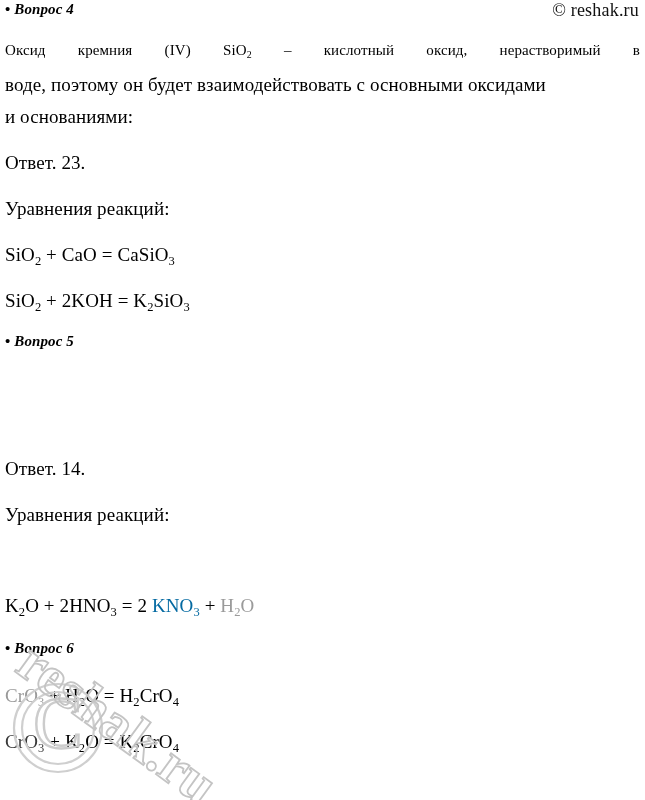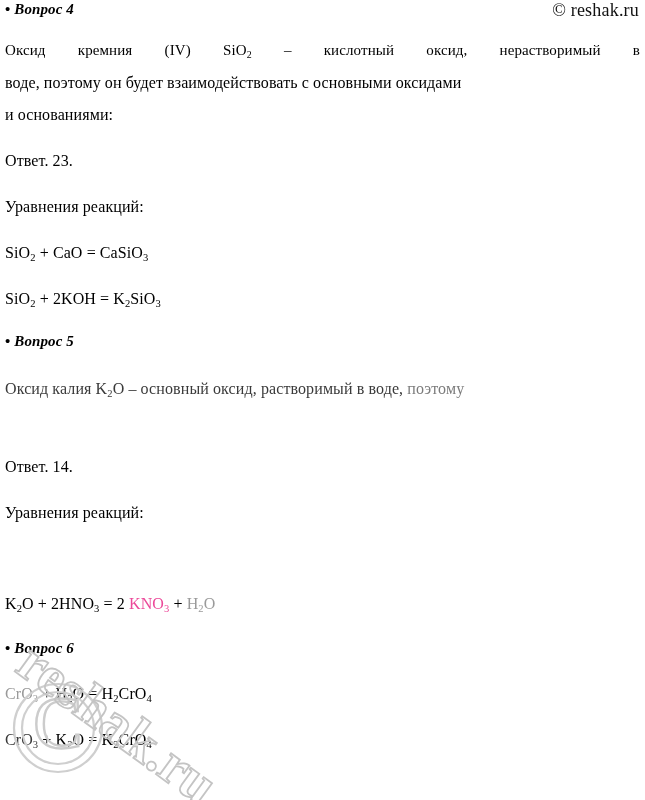--- a/index.html
+++ b/index.html
@@ -58,21 +58,21 @@
   }
   .q-head .bullet {
     font-style: normal;
     font-weight: bold;
     margin-right: 4px;
   }
 
   .line {
     position: absolute;
     left: 5px;
-    font-size: 16px;
+    font-size: 19px;
     line-height: 1;
     white-space: nowrap;
     letter-spacing: 0.1px;
     text-align: right;
   }
 
   
   .jline {
     position: absolute;
     left: 5px;
@@ -86,21 +86,21 @@
   }
 
   sub {
     font-size: 0.66em;
     vertical-align: baseline;
     position: relative;
     top: 0.28em;
   }
   .g2 { color: #7b7b7b; }
   .g3 { color: #9a9a9a; }
-  .g4 { color: #ec4899; }
+  .g4 { color: #0369a1; }
   .g5 { color: #3a3a3a; }
 
   .eq { white-space: nowrap; }
   .sp { display: inline-block; width: 0.34em; }
 </style>
 </head>
 <body>
 
 <div class="page">
 
@@ -135,23 +135,20 @@
   </div>
 
   <div class="line" style="top:291px;">
     <span>SiO</span><sub>2</sub><span> + 2KOH = K</span><sub>2</sub><span>SiO</span><sub>3</sub>
   </div>
 
   <div class="q-head" style="top:334px;">
     <span class="bullet">•</span><span>Вопрос 5</span>
   </div>
 
-  <div class="line g5" style="top:381px;">
-    <span>Оксид калия K</span><sub>2</sub><span>O – основный оксид, растворимый в воде, </span><span class="g2">поэтому</span>
-  </div>
 
 
   <div class="line" style="top:459px;">Ответ. 14.</div>
 
   <div class="line" style="top:505px;">Уравнения реакций:</div>
 
 
   <div class="line" style="top:596px;">
     <span>K</span><sub>2</sub><span>O + 2HNO</span><sub>3</sub><span> = 2 </span><span class="g4">KNO</span><sub class="g4">3</sub><span> + </span><span class="g3">H</span><sub class="g3">2</sub><span class="g3">O</span>
   </div>

